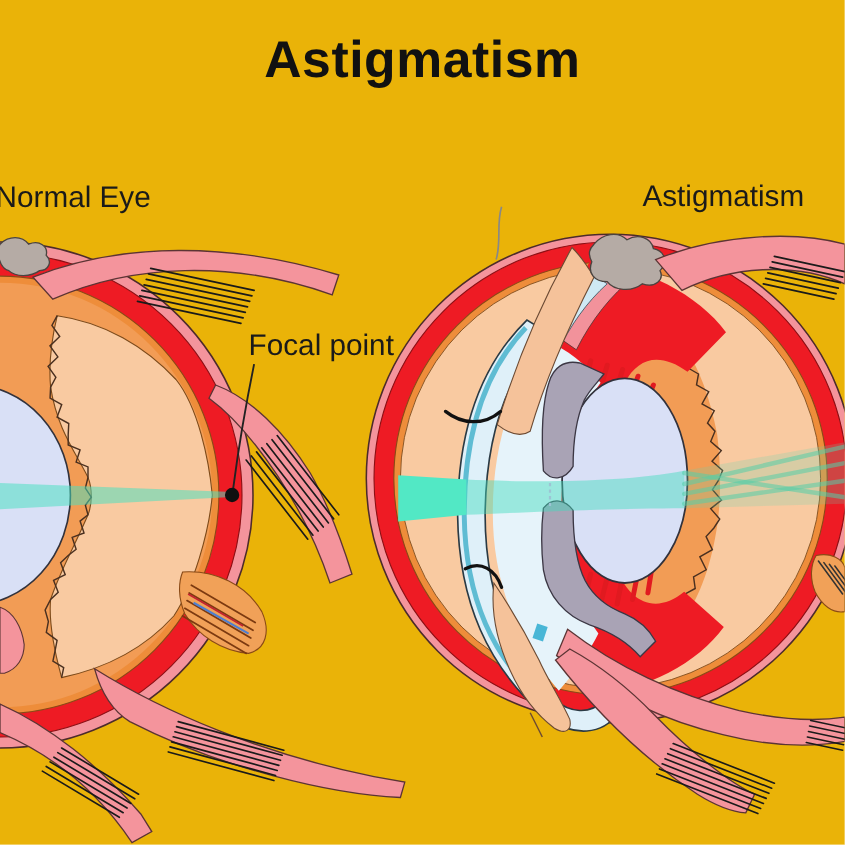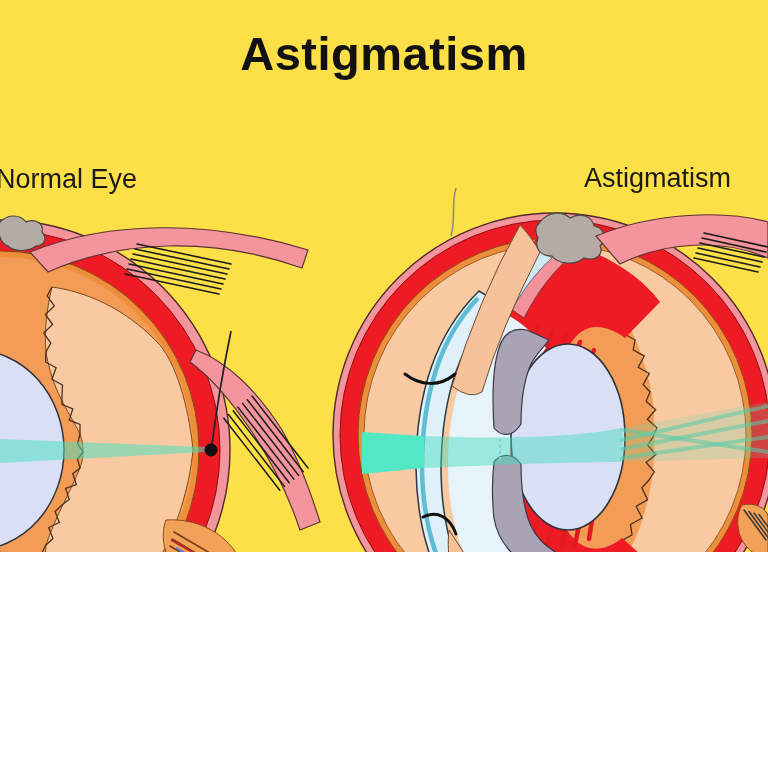--- a/index.html
+++ b/index.html
@@ -1,16 +1,16 @@
 <!DOCTYPE html>
 <html><head>
 <meta charset="utf-8">
 <style>
   html,body{margin:0;padding:0;background:#ffffff;}
-  .stage{position:relative;width:768px;height:552px;background:#fde047;overflow:hidden;
+  .stage{position:relative;width:768px;height:768px;background:#eab308;overflow:hidden;
          font-family:"Liberation Sans","DejaVu Sans",sans-serif;}
   .stage svg{position:absolute;left:0;top:0;}
   .title{position:absolute;left:0;top:26px;width:768px;text-align:center;
          font-size:47px;font-weight:bold;color:#111;letter-spacing:0.5px;}
   .lbl{position:absolute;font-size:27px;color:#1a1a1a;white-space:nowrap;}
   .lbl-left{left:-4px;top:164px;}
   .lbl-right{left:584px;top:163px;}
   .lbl-focal{left:226px;top:299px;}
 </style>
 </head>
@@ -207,14 +207,15 @@
       <path d="M 622,449 L 768,421"></path>
       <path d="M 622,458 L 768,437"></path>
     </g>
     <path d="M 500,439 L 500,463" stroke="#9cc4d4" stroke-width="2" stroke-dasharray="3,3" fill="none"></path>
   </g>
 </svg>
 
 <div class="title">Astigmatism</div>
 <div class="lbl lbl-left">Normal Eye</div>
 <div class="lbl lbl-right">Astigmatism</div>
+<div class="lbl lbl-focal">Focal point</div>
 
 </div>
 
 </body></html>

